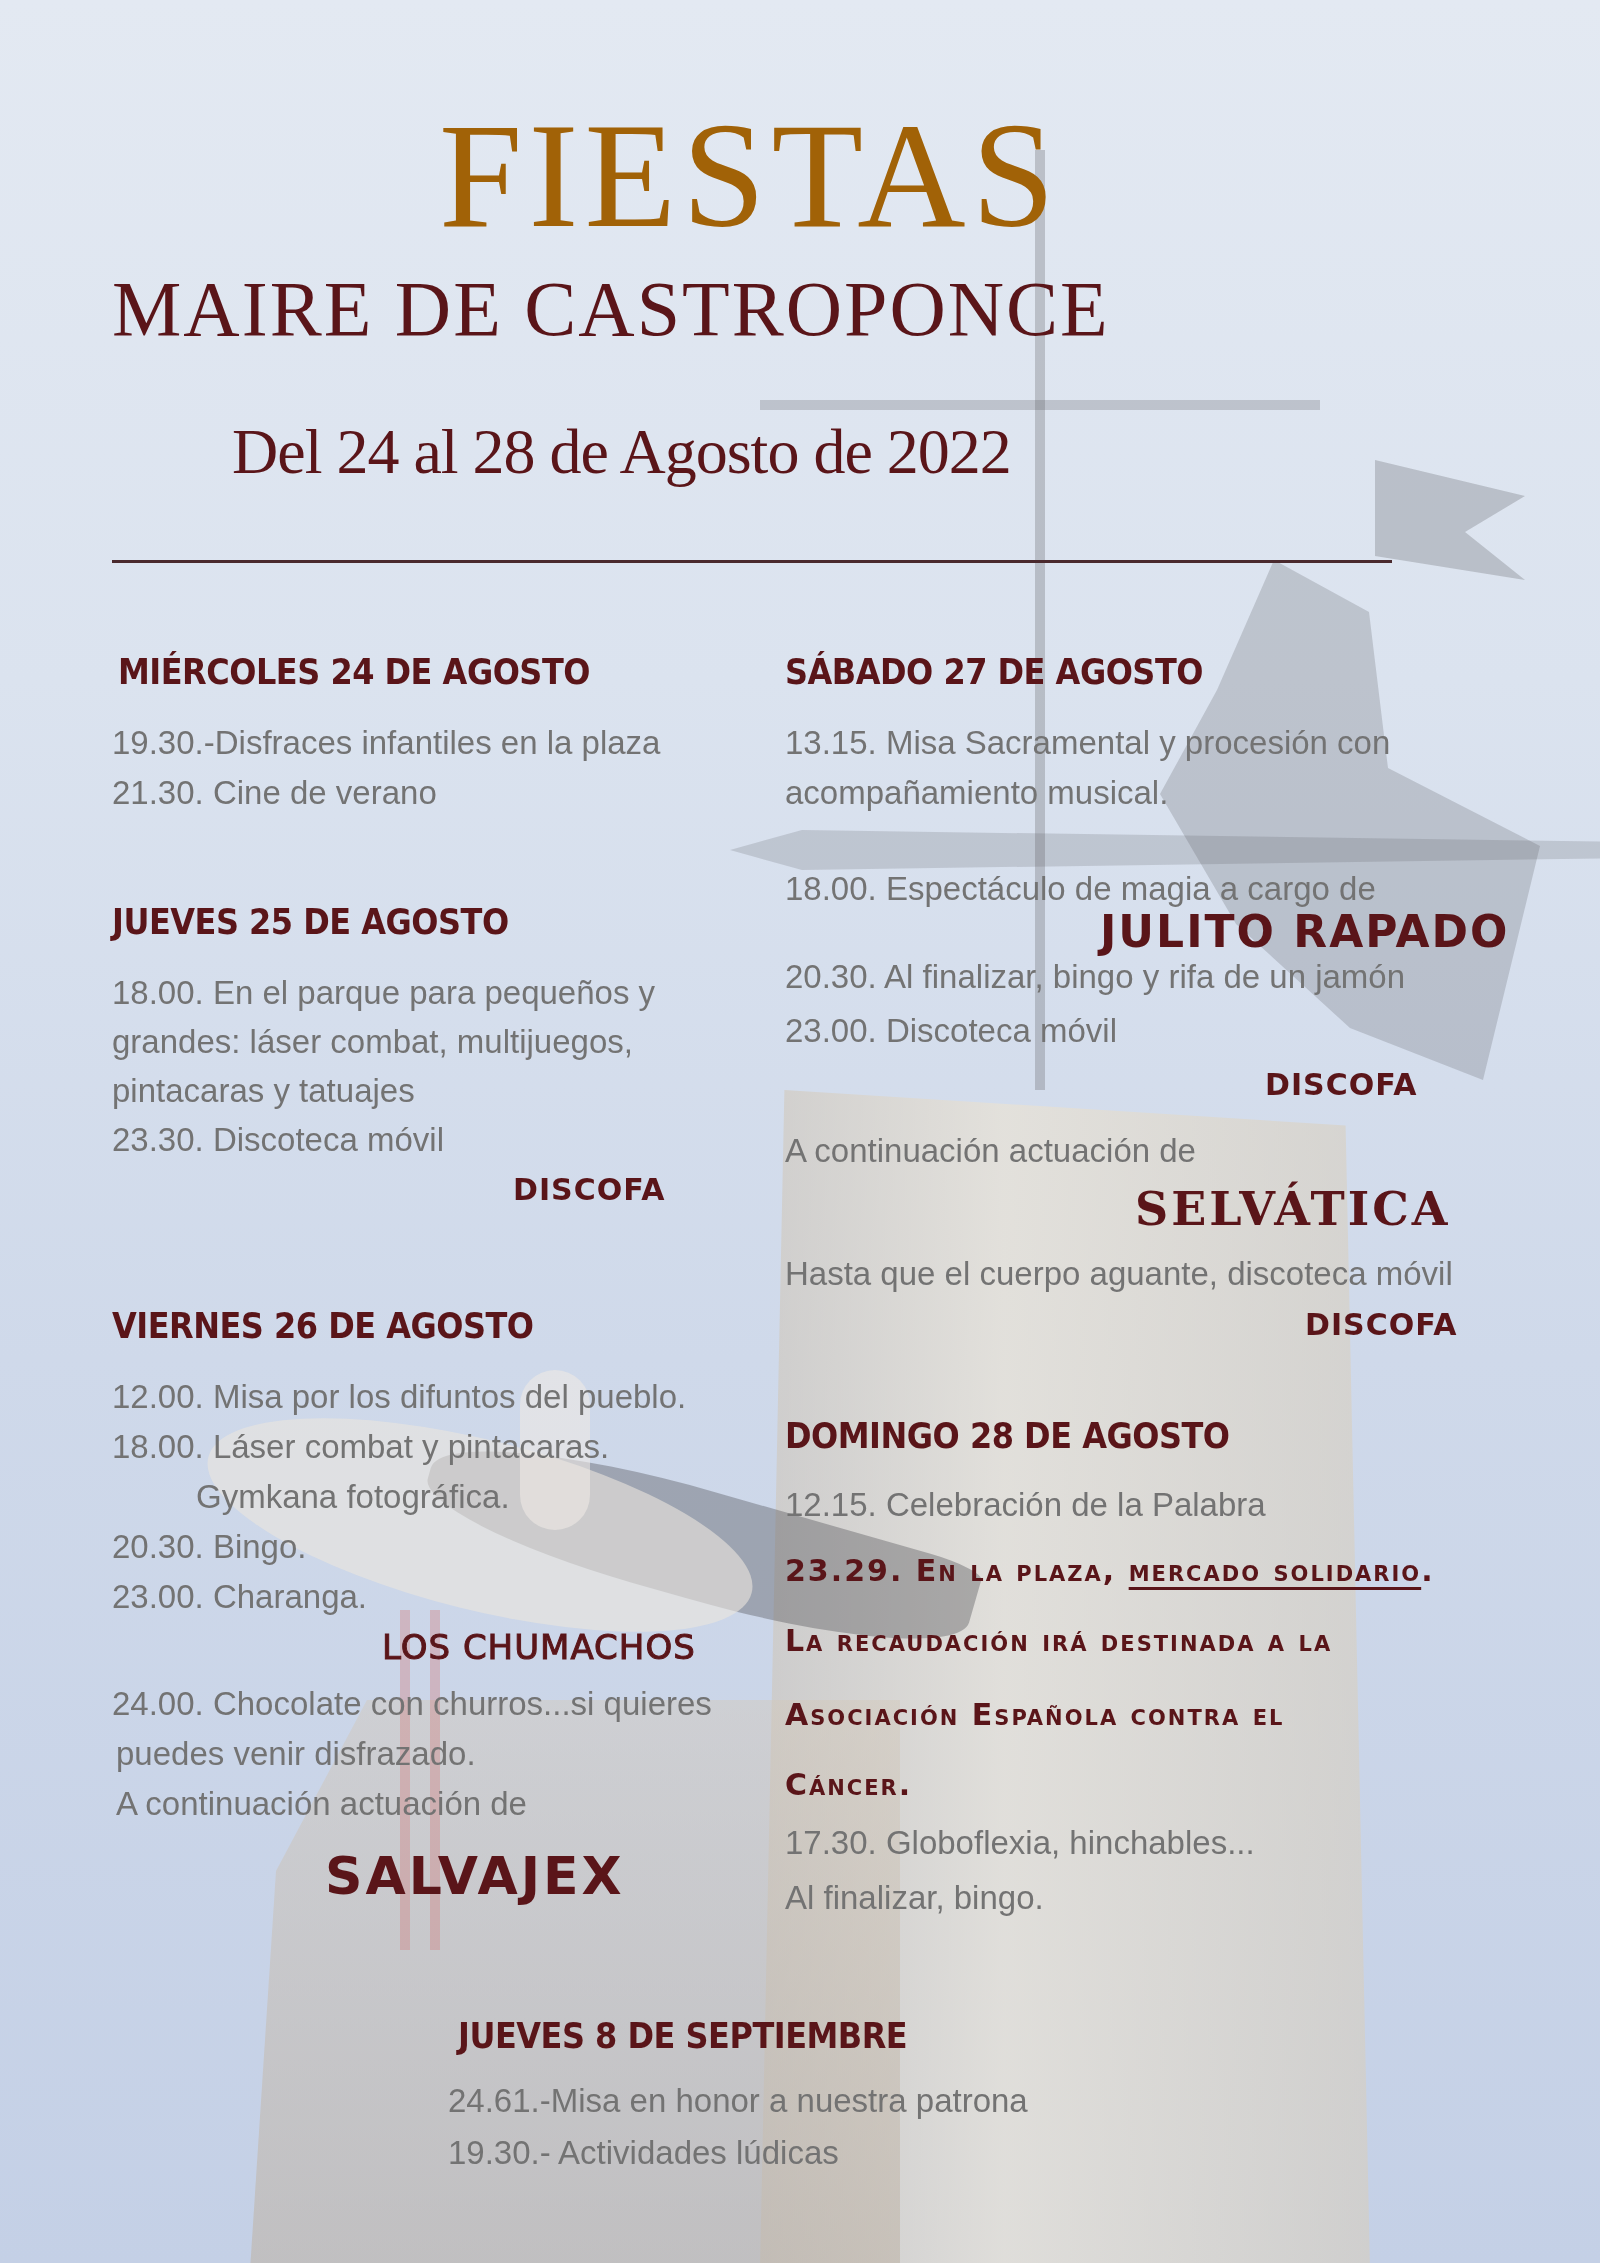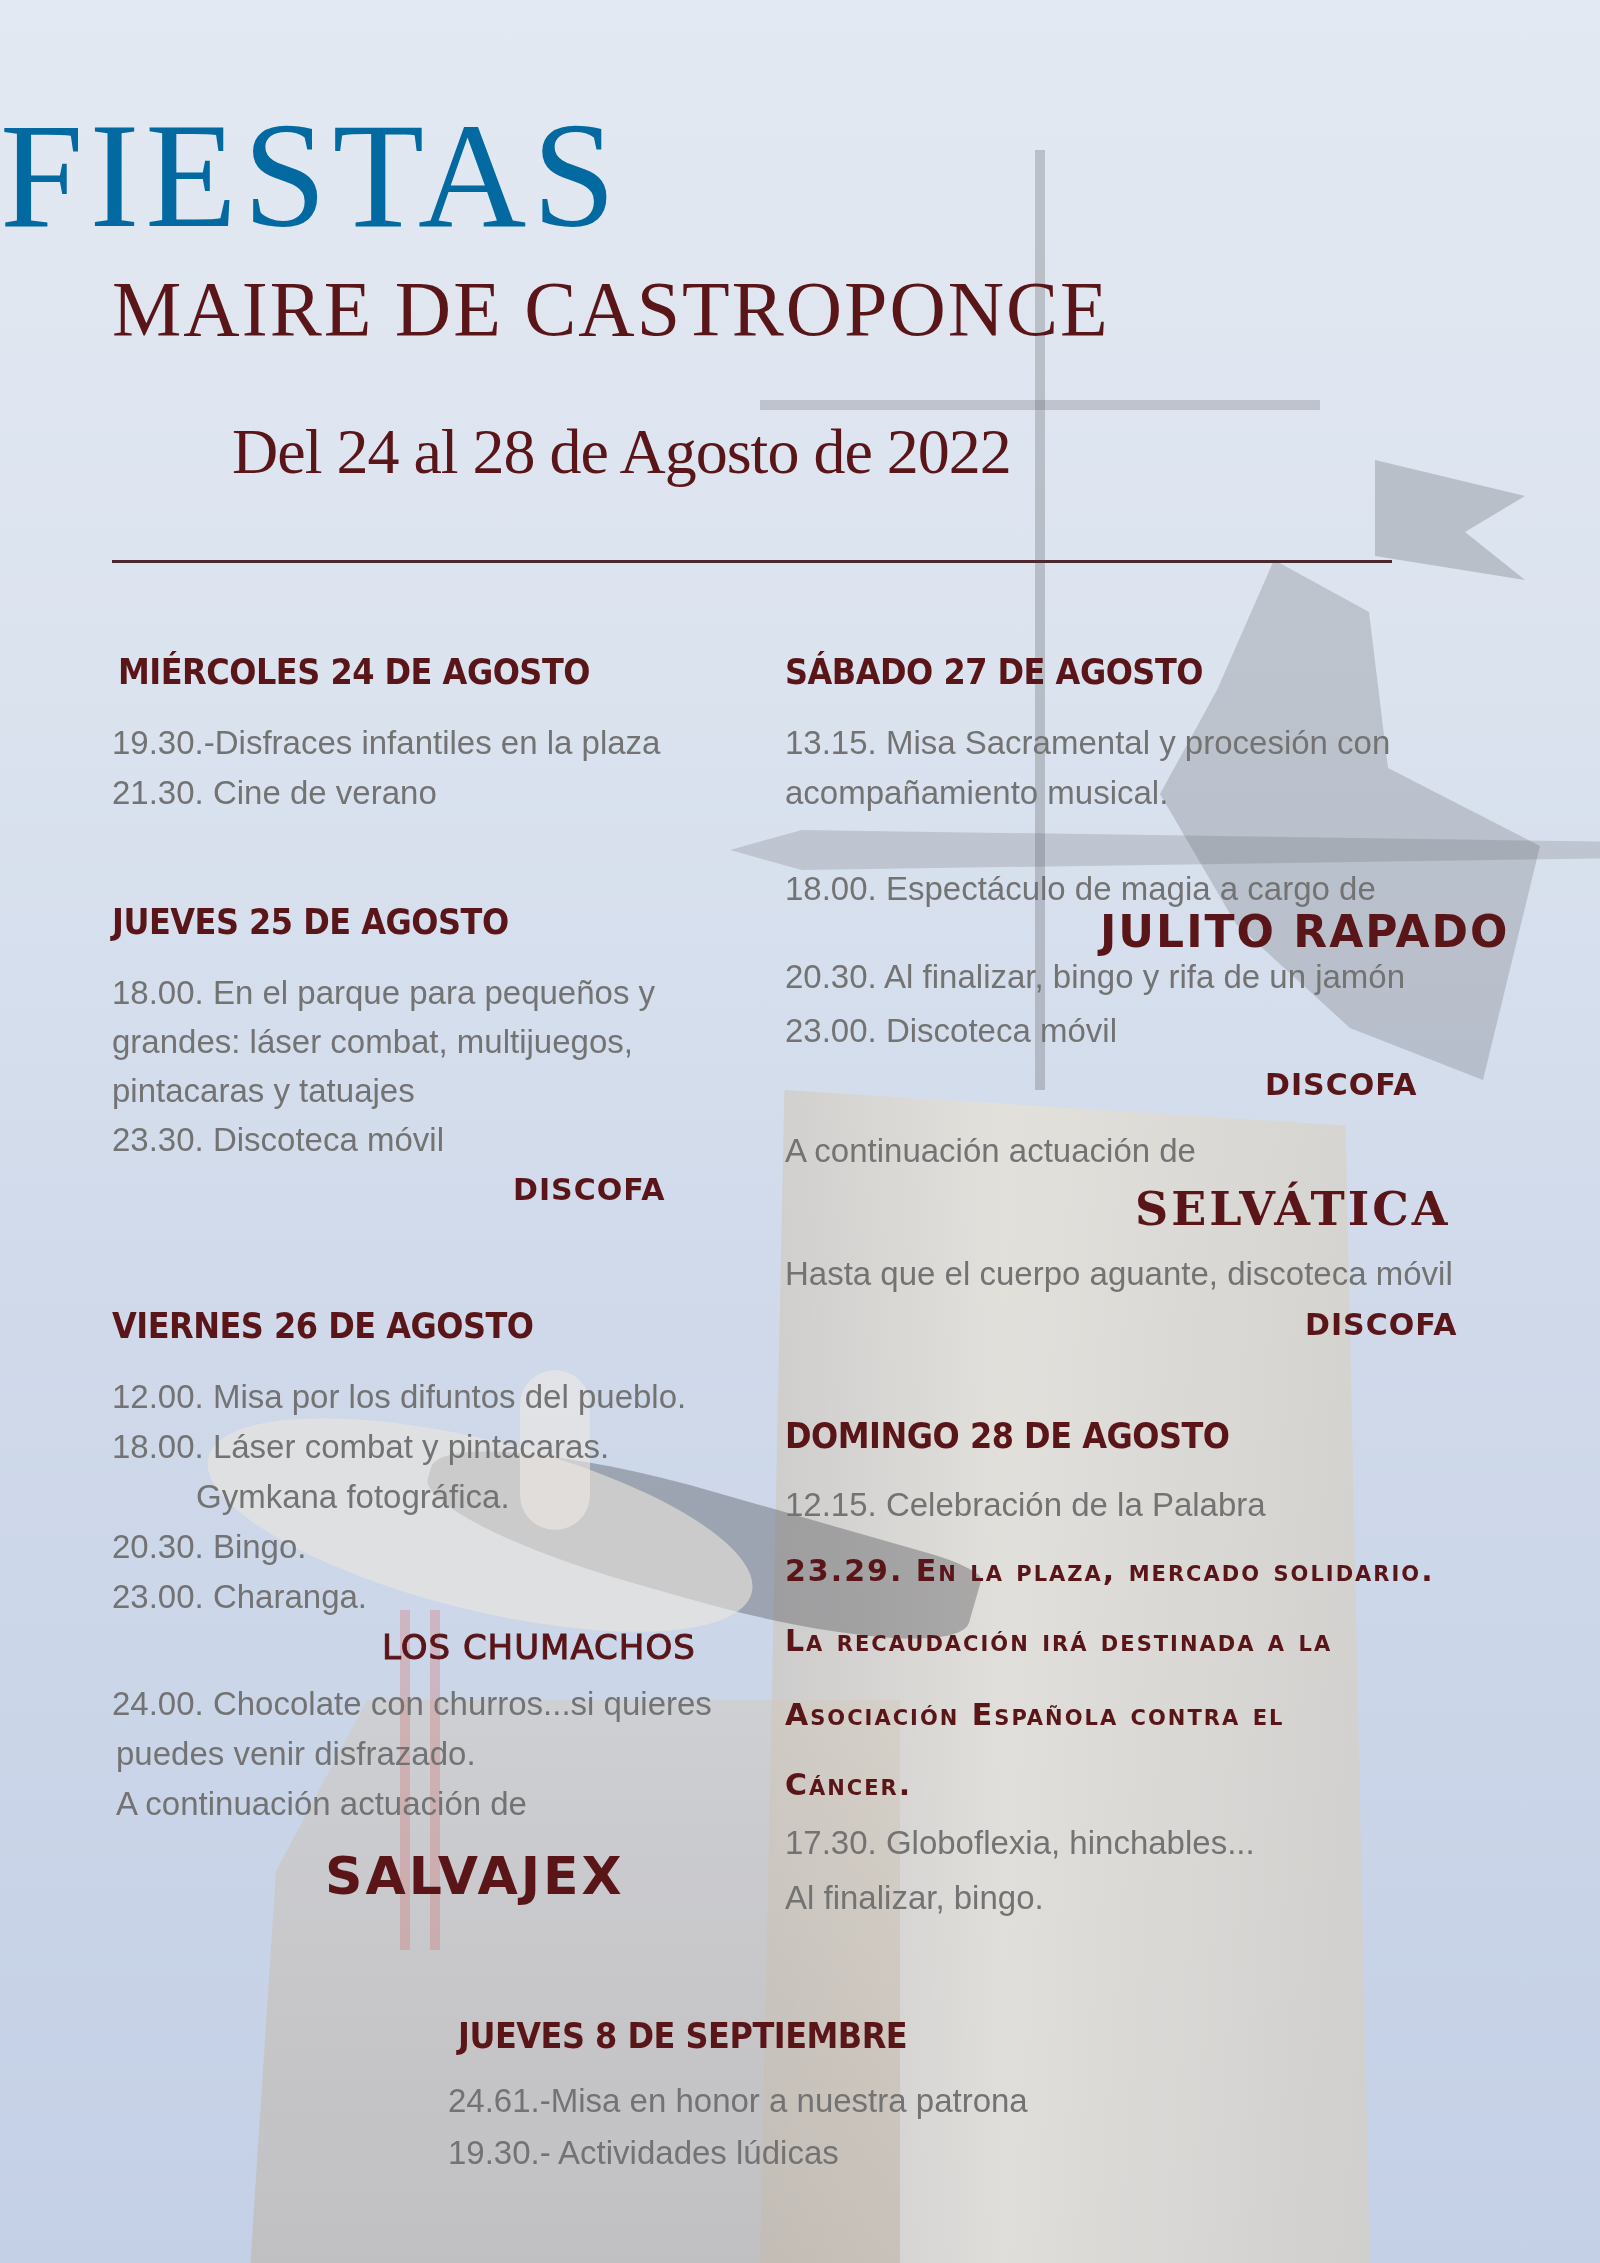--- a/index.html
+++ b/index.html
@@ -57,23 +57,23 @@
       clip-path: polygon(0 0, 100% 30%, 60% 60%, 100% 100%, 0 80%);
     }
     .arrow {
       left: 730px; top: 830px; width: 900px; height: 40px;
       background: rgba(90,90,95,0.2);
       clip-path: polygon(0 50%, 8% 0, 100% 30%, 100% 70%, 8% 100%);
     }
 
     .abs { position: absolute; }
     .title-main {
-      left: 0; top: 100px; width: 1500px; text-align: left;
+      left: 0; top: 100px; width: 1500px; text-align: center;
       font-family: "Liberation Serif", serif; font-size: 150px; letter-spacing: 6px;
-      line-height: 1; color: #0369a1; font-weight: normal;
+      line-height: 1; color: #a16207; font-weight: normal;
     }
     .title-sub {
       left: 112px; top: 270px; width: 1280px; text-align: left;
       font-family: "Liberation Serif", serif; font-size: 78px; letter-spacing: 2px;
       line-height: 1; color: #5a1519;
     }
     .title-date {
       left: 232px; top: 420px; font-family: Liberation Serif, serif; font-size: 64px;
       color: #5a1519; line-height: 1; letter-spacing: -1px;
     }
@@ -96,21 +96,21 @@
     .band-discofa { font-size: 30px; letter-spacing: 1px; }
     .band-chumachos { font-size: 34px; letter-spacing: 1px; font-weight: normal; font-family: "DejaVu Sans", sans-serif; -webkit-text-stroke: 1px #5a1519; }
     .band-salvajex { font-size: 52px; letter-spacing: 3px; }
     .band-julito { font-size: 44px; letter-spacing: 2px; }
     .band-selvatica { font-family: "DejaVu Serif", serif; font-size: 46px; letter-spacing: 3px; }
     .solid {
       font-family: "DejaVu Sans", sans-serif; font-weight: bold; font-size: 30px;
       color: #5a1519; letter-spacing: 2px; white-space: nowrap; line-height: 1;
       font-variant: small-caps;
     }
-    .underline { text-decoration-thickness: 3px; text-underline-offset: 6px; text-align: right; }
+    .underline { text-decoration: underline; text-decoration-thickness: 3px; text-underline-offset: 6px; text-align: right; }
   </style>
 </head>
 <body>
 
 <div class="bg-layer vane-pole"></div>
 <div class="bg-layer vane-bar"></div>
 <div class="bg-layer flag"></div>
 <div class="bg-layer rider"></div>
 <div class="bg-layer arrow"></div>
 <div class="bg-layer tower"></div>

